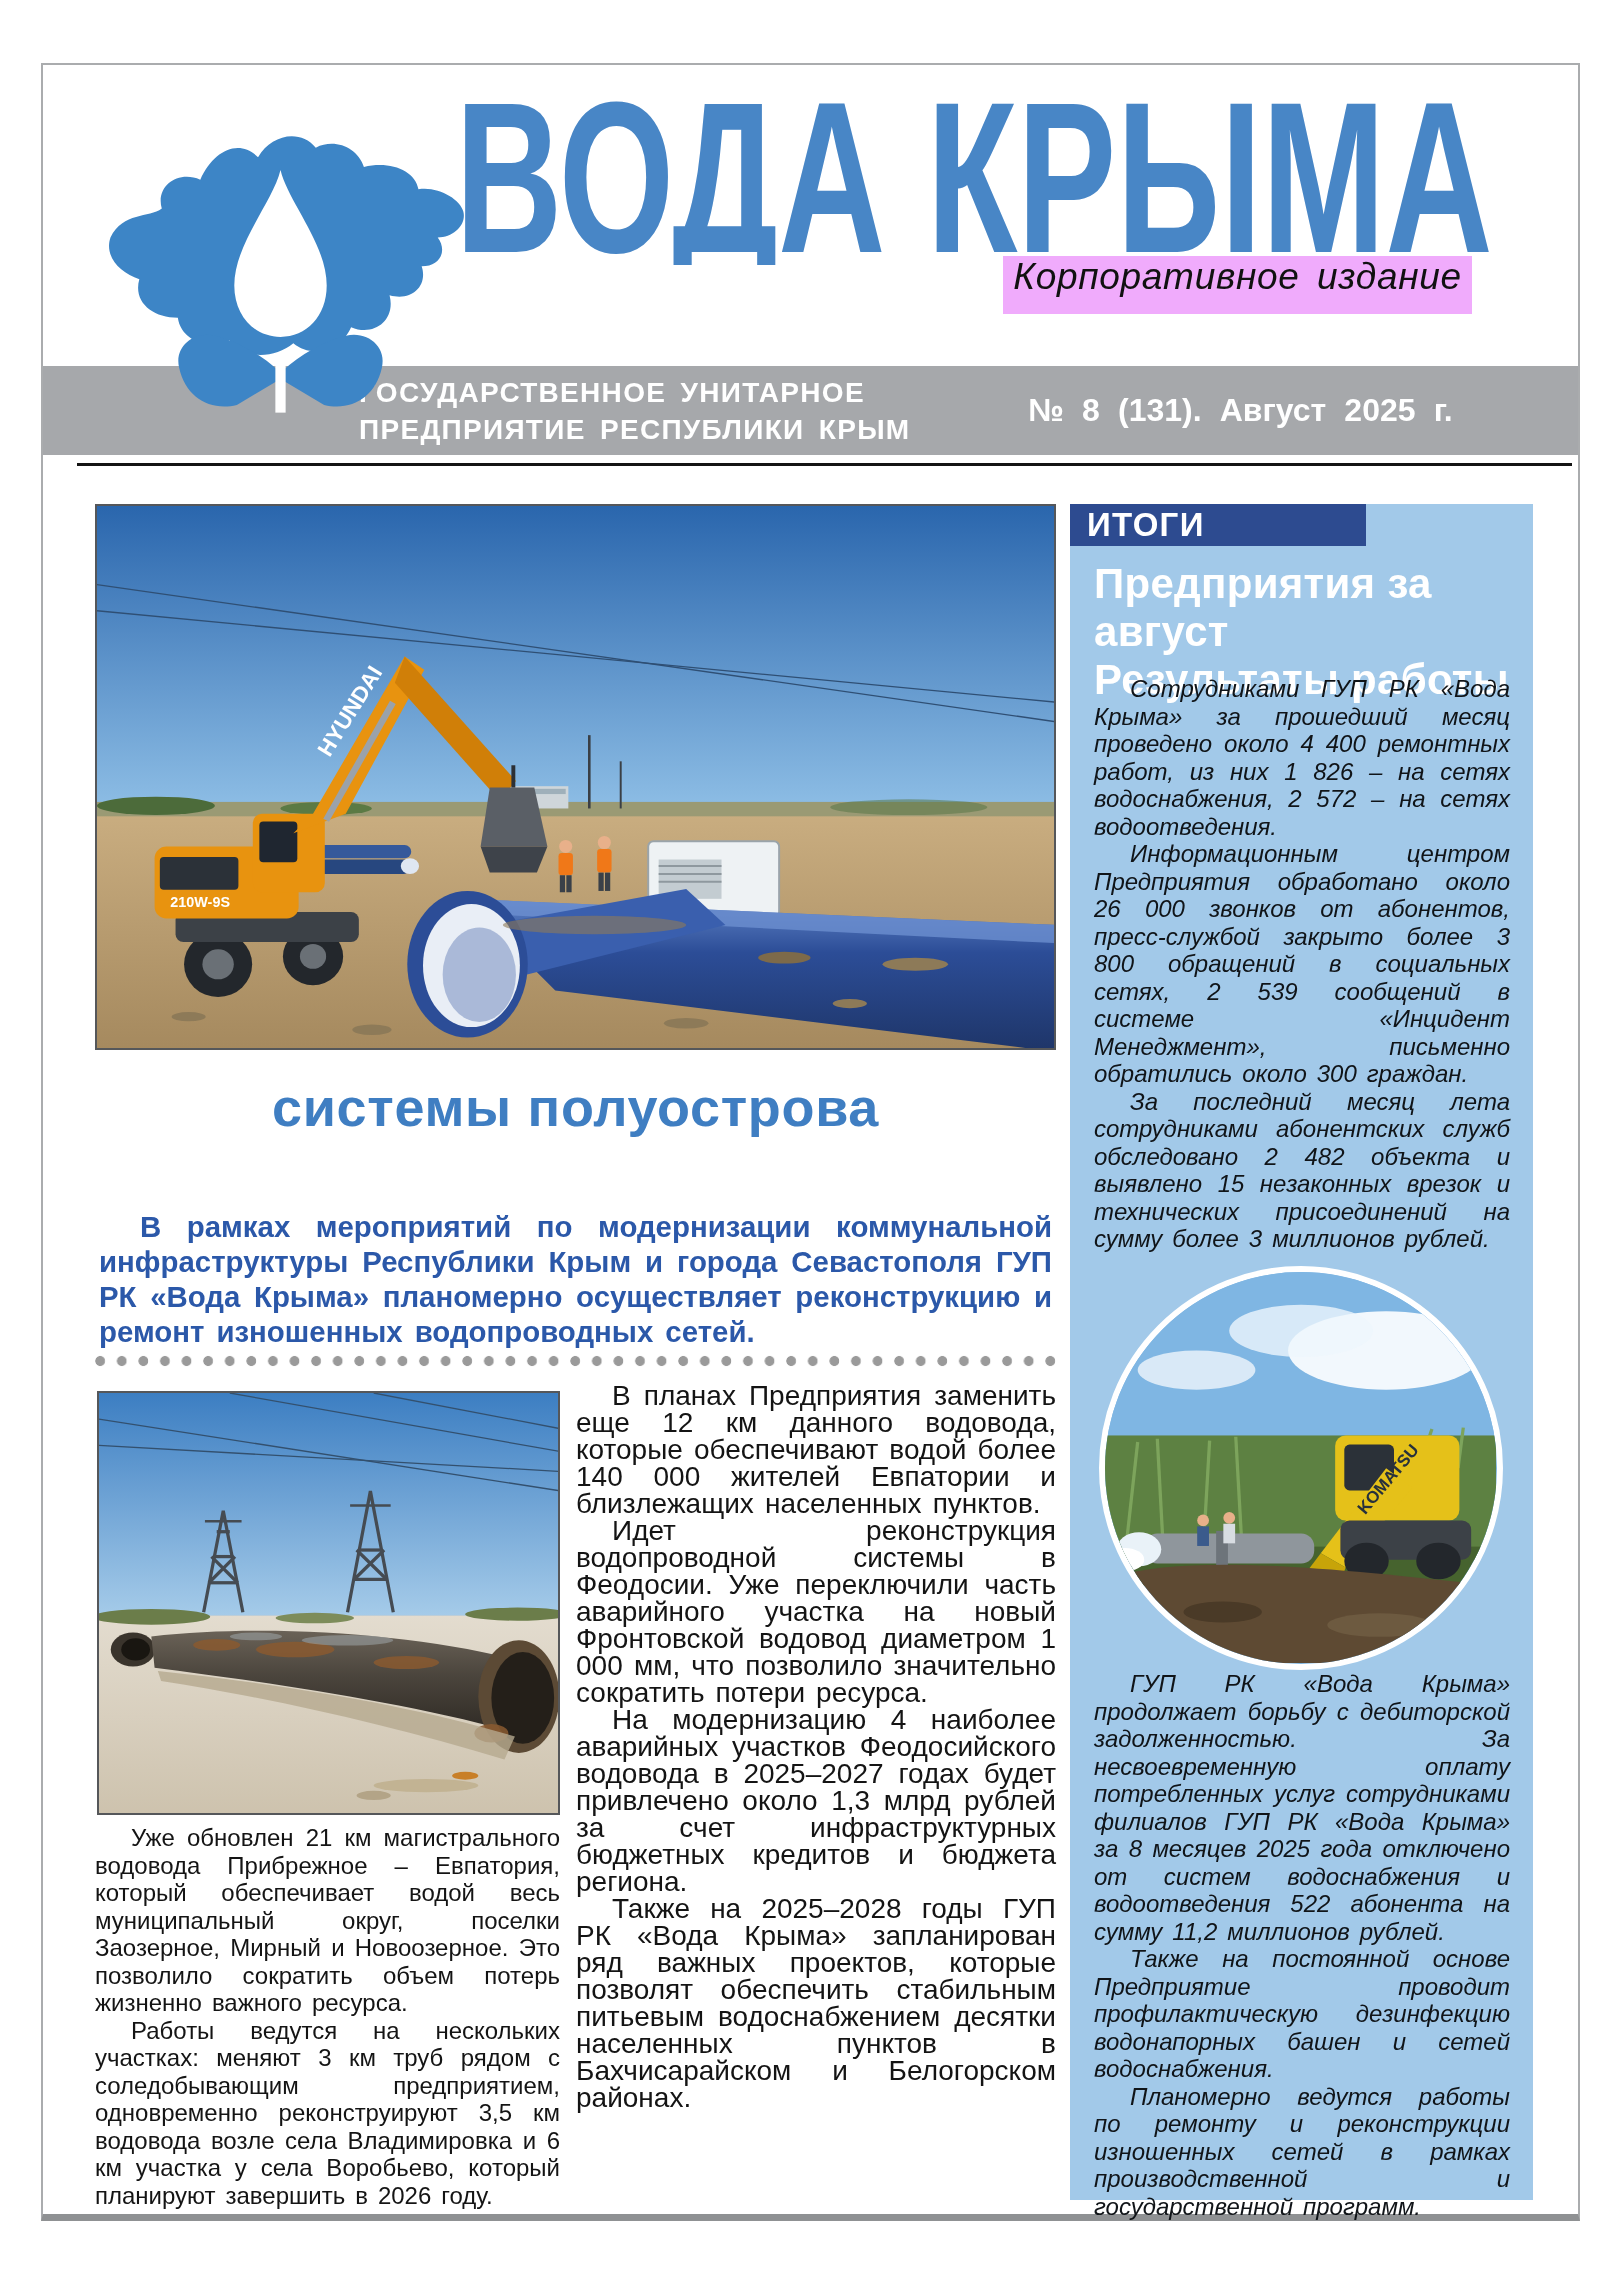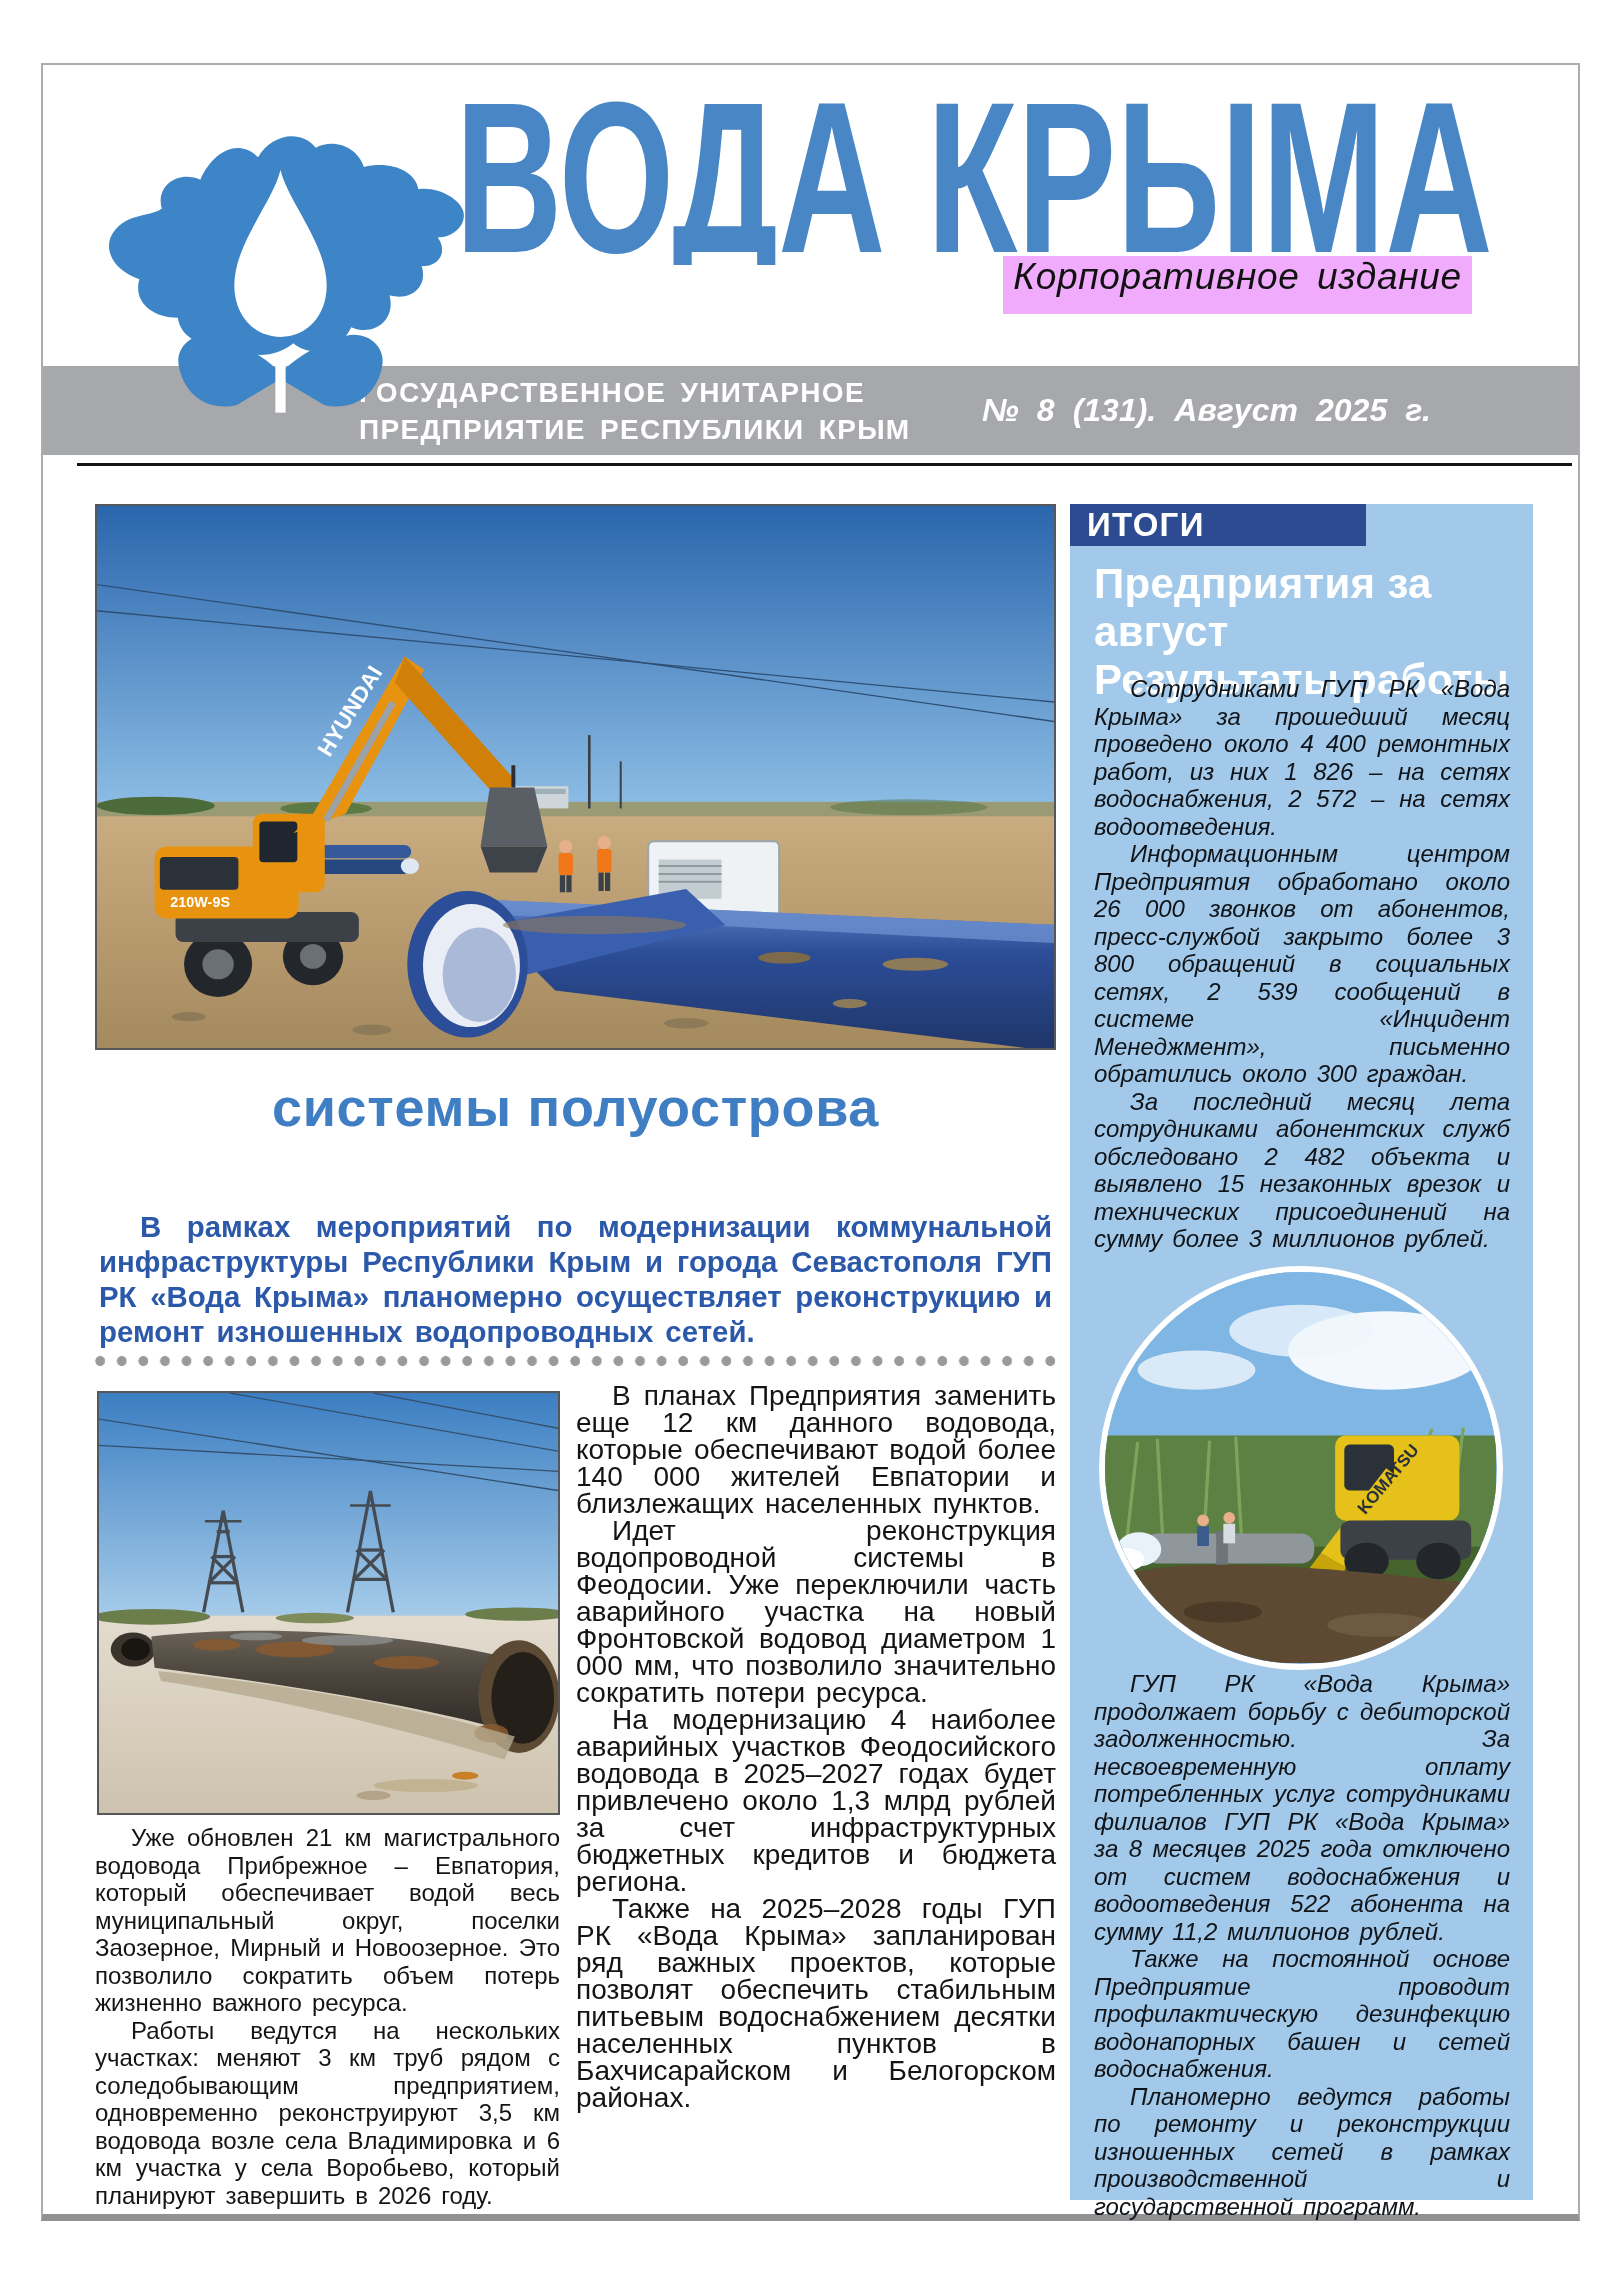--- a/index.html
+++ b/index.html
@@ -20,22 +20,22 @@
     left:1003px;top:256px;width:469px;height:58px;background:#f0abfc;
     display:flex;align-items:flex-start;justify-content:center;
     font-style:italic;font-size:37px;color:#111;letter-spacing:0.7px;word-spacing:6.5px;
   }
   .gray-band{left:43px;top:366px;width:1535px;height:89px;background:#a6a8ab;}
   .org-lines{
     left:359px;top:374px;width:720px;color:#fff;font-weight:bold;
     font-size:28px;line-height:37px;letter-spacing:1.3px;word-spacing:5.2px;
   }
   .issue-line{
-    left:982px;top:366px;width:517px;height:89px;display:flex;align-items:center;justify-content:flex-start;
-    color:#fff;font-weight:bold;font-size:32px;word-spacing:9.2px;font-style:italic;
+    left:982px;top:366px;width:517px;height:89px;display:flex;align-items:center;justify-content:center;
+    color:#fff;font-weight:bold;font-size:32px;word-spacing:9.2px;
   }
   .band-rule{left:77px;top:463px;width:1495px;height:3.3px;background:#141414;}
   
   .photo{border:2px solid #55575a;box-sizing:border-box;overflow:hidden;background:#7fb0dd;}
   .main-photo{left:95px;top:504px;width:961px;height:546px;}
   .left-photo{left:97px;top:1391px;width:463px;height:424px;}
   
   .headline{
     left:95px;top:1076px;width:961px;text-align:center;color:#3f7ec2;
     font-weight:bold;font-size:54px;line-height:63px;letter-spacing:0.7px;

